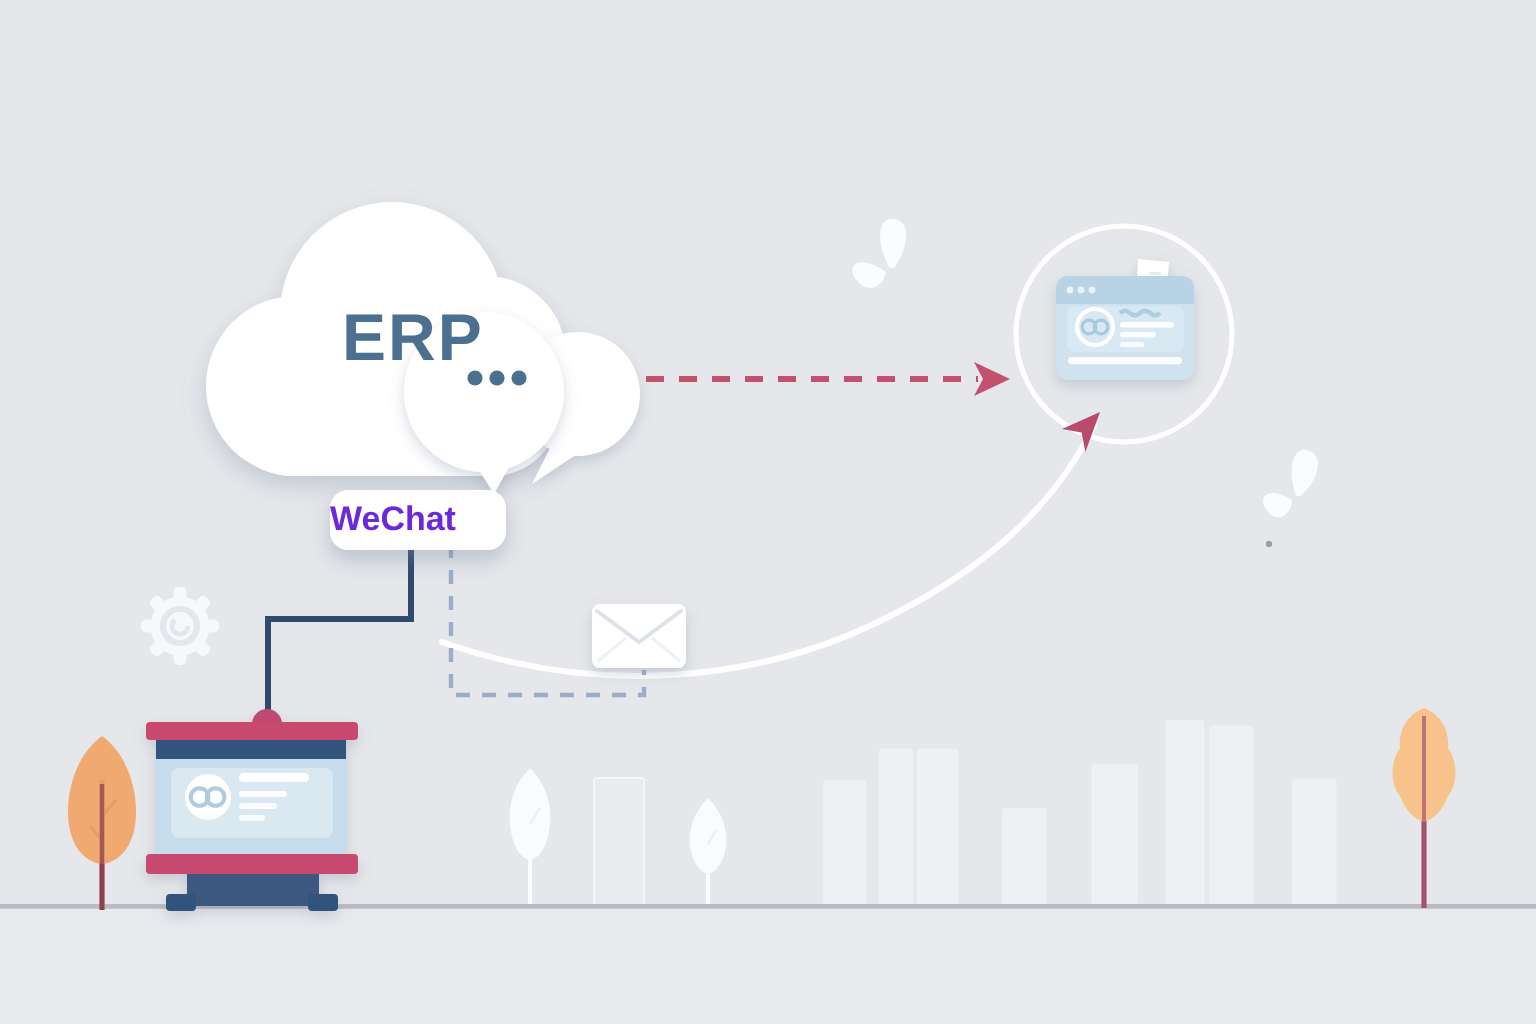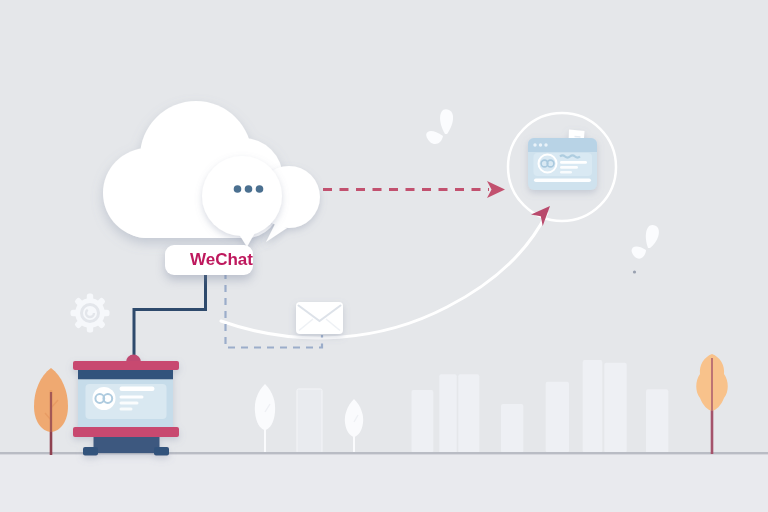--- a/index.html
+++ b/index.html
@@ -11,22 +11,22 @@
   .stage svg{position:absolute;inset:0;display:block;}
   .erp-label{
     position:absolute;left:171px;top:150px;
     font-size:33px;font-weight:700;letter-spacing:1px;color:#4b7090;
     user-select:none;
   }
   .wechat-badge{
     position:absolute;left:165px;top:245px;width:88px;height:30px;
     background:#ffffff;border-radius:9px;
     box-shadow:0 5px 10px rgba(120,132,158,.38);
-    display:flex;align-items:center;justify-content:flex-end;
-    font-size:17px;font-weight:700;color:#be185d;
+    display:flex;align-items:center;justify-content:flex-start;
+    font-size:17px;font-weight:700;color:#6d28d9;
   }
 </style>
 </head>
 <body>
 
 <div class="stage">
 
 <svg width="768" height="512" viewBox="0 0 768 512">
   <defs>
     <filter id="soft" x="-40%" y="-40%" width="180%" height="200%">
@@ -169,17 +169,18 @@
     <rect x="119.5" y="395.5" width="24" height="3" rx="1.5" fill="#ffffff" opacity="0.95"></rect>
     <rect x="119.5" y="401.5" width="19" height="3" rx="1.5" fill="#ffffff" opacity="0.85"></rect>
     <rect x="119.5" y="407.5" width="13" height="3" rx="1.5" fill="#ffffff" opacity="0.8"></rect>
     <rect x="73" y="427" width="106" height="10" rx="2" fill="#c84a70"></rect>
     <rect x="93.5" y="437" width="66" height="16" fill="#3c587f"></rect>
     <rect x="83" y="447" width="15" height="8.5" rx="2" fill="#33527b"></rect>
     <rect x="154" y="447" width="15" height="8.5" rx="2" fill="#33527b"></rect>
   </g>
 </svg>
 
+<div class="erp-label">ERP</div>
 <div class="wechat-badge">
   <span>WeChat</span>
 </div>
 
 </div>
 
 </body></html>

